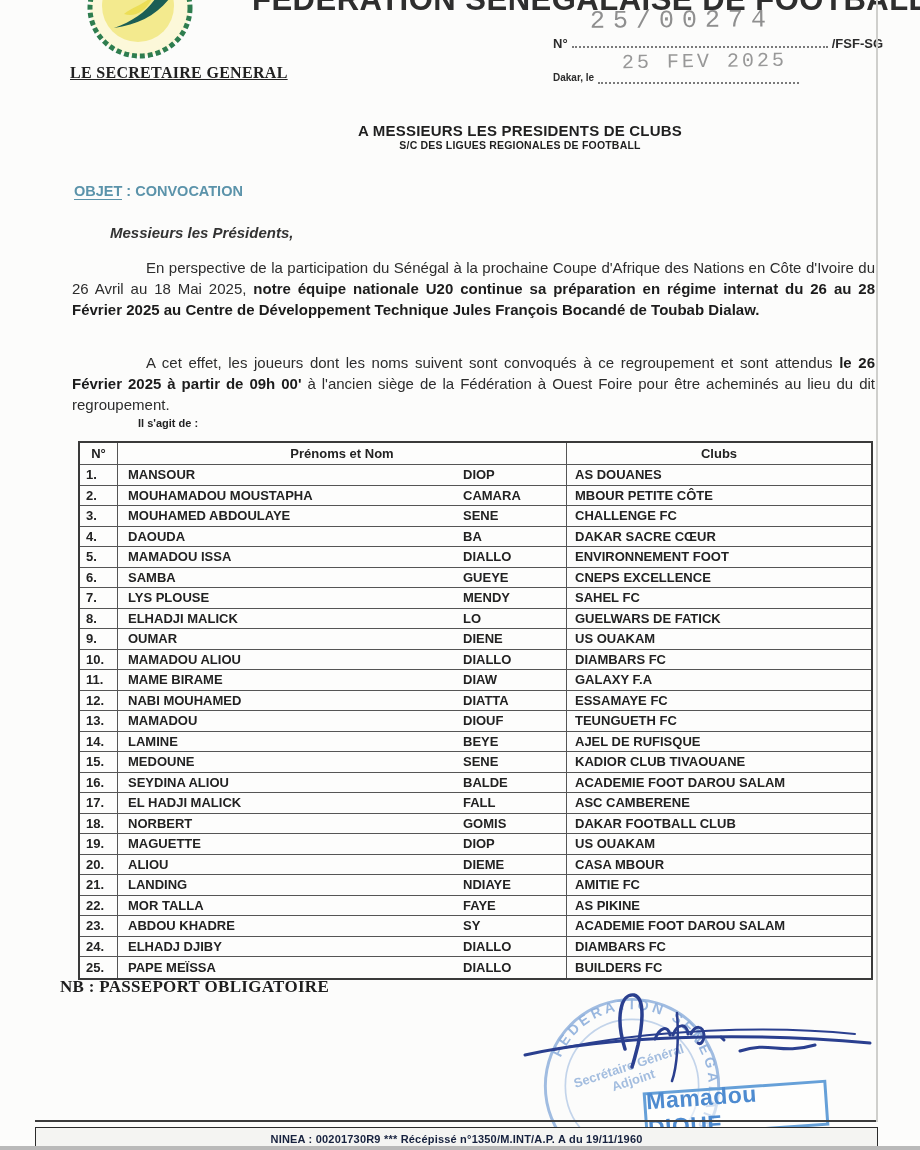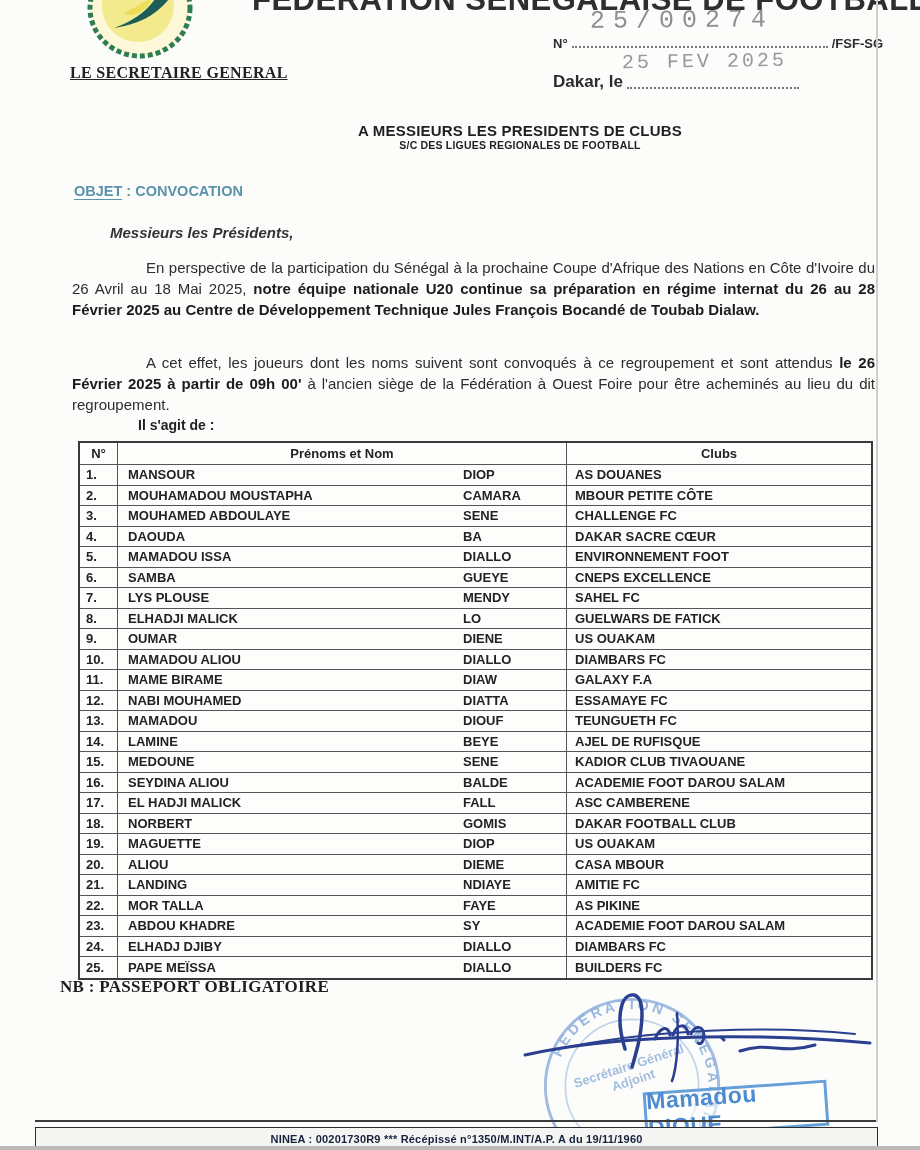--- a/index.html
+++ b/index.html
@@ -31,40 +31,40 @@
     display:flex; align-items:flex-end; font-size:13px; font-weight:bold; color:#2c2c2c;
   }
   .dots { flex:1; border-bottom:2px dotted #7a7a7a; margin:0 4px 3px 4px; height:12px; }
   .date-stamp {
     position:absolute; left:622px; top:50px;
     font-family:"Liberation Mono", monospace; font-size:20px;
     letter-spacing:3px; color:#989898; transform:rotate(-0.8deg);
   }
   .date-line {
     position:absolute; left:553px; top:72px; width:250px;
-    display:flex; align-items:flex-end; font-size:17px; font-weight:bold; color:#2c2c2c;
+    display:flex; font-size:10px; font-weight:bold; color:#2c2c2c;
   }
   
   .recipient { position:absolute; left:170px; top:122px; width:700px; text-align:center; color:#1f1f1f; }
   .recipient .line1 { font-size:15px; font-weight:bold; letter-spacing:0.2px; }
   .recipient .line2 { font-size:10.5px; font-weight:bold; margin-top:0; letter-spacing:0.2px; }
   
   .subject { position:absolute; left:74px; top:183px; font-size:14.5px; font-weight:bold; color:#5b93aa; }
   .subject .u { border-bottom:1.5px solid #5b93aa; }
   .salutation { position:absolute; left:110px; top:224px; font-size:15px; font-weight:bold; font-style:italic; color:#333; }
   
   .para {
     position:absolute; left:72px; width:803px;
     font-size:15px; line-height:21px; text-align:justify; color:#2d2d2d;
     text-indent:74px;
   }
   .para b { color:#1c1c1c; }
   .p1 { top:257px; }
   .p2 { top:352px; }
-  .intro-list { position:absolute; left:138px; top:417px; font-size:14px; font-weight:bold; color:#222; }
+  .intro-list { position:absolute; left:138px; top:417px; font-size:11px; font-weight:bold; color:#222; }
   
   .ptable {
     position:absolute; left:78px; top:441px; width:795px;
     border:2px solid #3a3a3a; background:#fdfdfc;
     font-size:13px; font-weight:bold; color:#222;
   }
   .t-row { display:flex; height:20.5px; border-bottom:1px solid #555; align-items:center; }
   .t-row:last-child { border-bottom:none; }
   .t-head { height:22px; }
   .c-num   { width:38px;  border-right:1px solid #555; height:100%; display:flex; align-items:center; padding-left:6px; }

